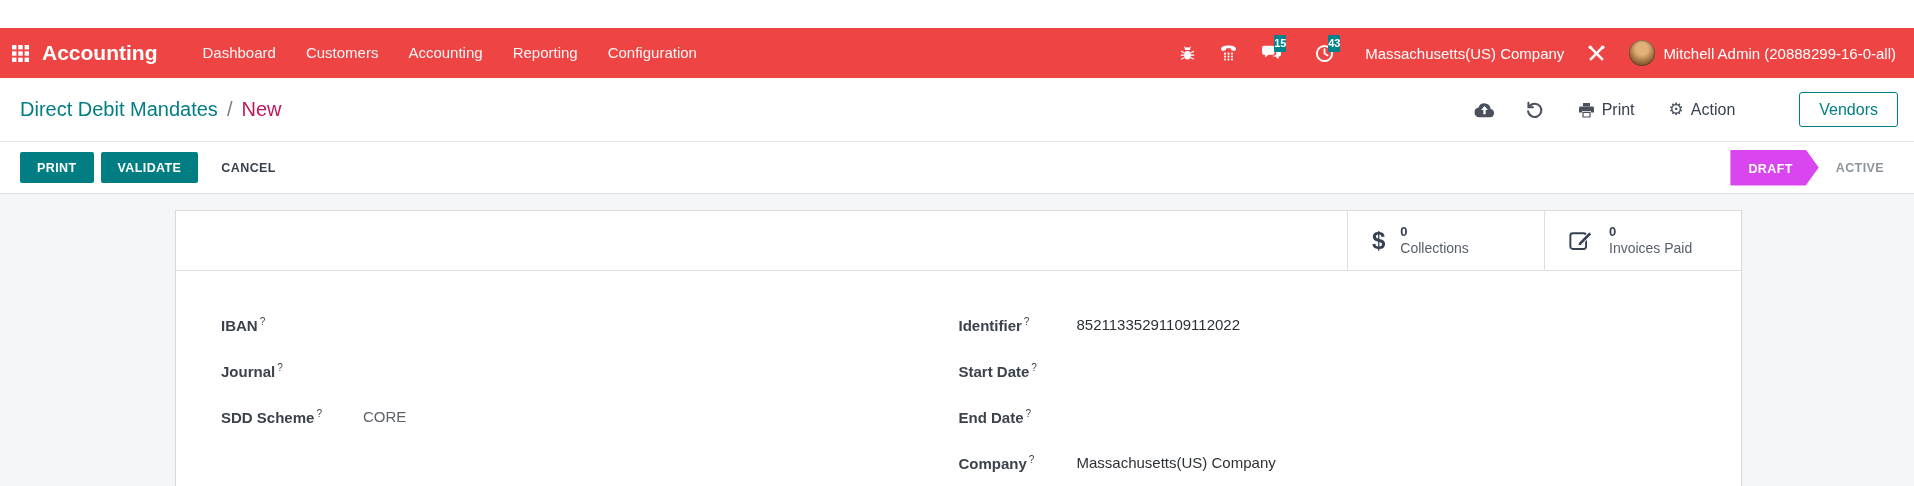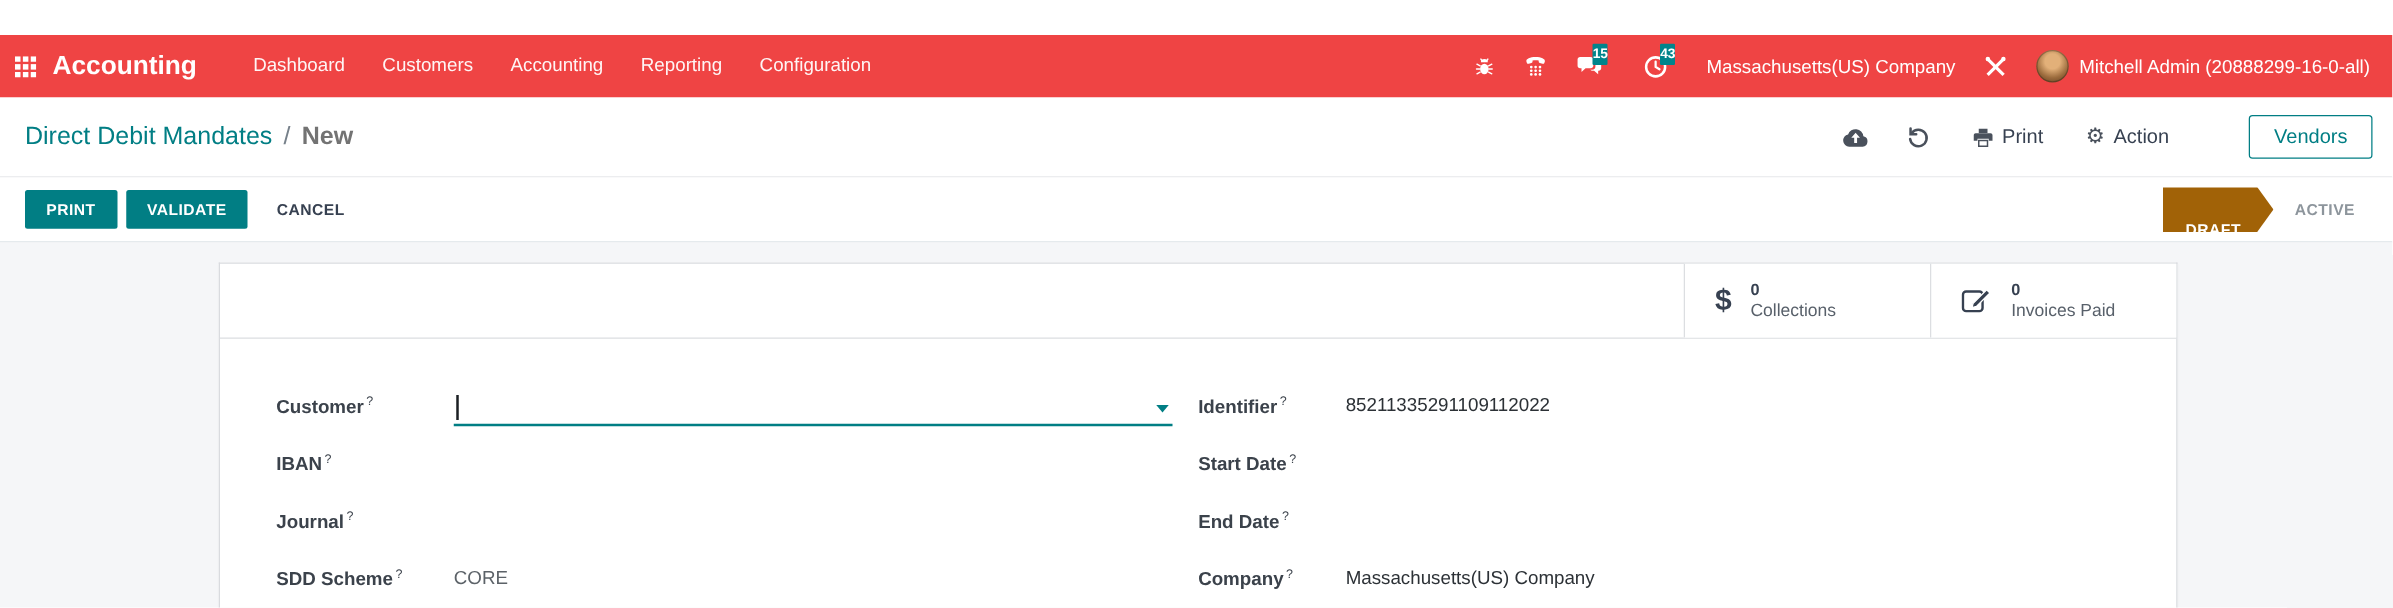--- a/index.html
+++ b/index.html
@@ -23,42 +23,42 @@
     background:radial-gradient(circle at 50% 35%, #e2b079 0 28%, #9a6a3c 62%, #59361c 100%);
     box-shadow:inset 0 0 0 1px rgba(0,0,0,.25); }
   .user-wrap { display:flex; align-items:center; gap:8px; cursor:pointer; }
 
   
   .control-panel { height:64px; display:flex; align-items:center; background:#fff;
     padding:0 16px 0 20px; border-bottom:1px solid #e6e8ea; }
   .breadcrumb { font-size:20px; display:flex; align-items:center; gap:9px; }
   .breadcrumb .parent { color:#017e84; cursor:pointer; }
   .breadcrumb .sep { color:#76808a; }
-  .breadcrumb .current { color:#737373;font-weight:bold; }
+  .breadcrumb .current { color:#be185d; }
   .cp-right { margin-left:auto; display:flex; align-items:center; }
   .cp-ic { display:flex; align-items:center; cursor:pointer; margin-left:30px; }
   .cp-btn { display:flex; align-items:center; gap:7px; background:none; border:none;
     font-family:inherit; font-size:16px; color:#374151; cursor:pointer; margin-left:34px; }
   .gear-glyph { font-family:"DejaVu Sans", sans-serif; font-size:17px; color:#4a515c; line-height:1; }
   .create-btn { margin-left:64px; height:35px; padding:0 19px; background:#fff;
     border:1px solid #017e84; border-radius:3px; color:#017e84; font-size:16px;
     font-family:inherit; cursor:pointer; }
 
   
   .action-bar { height:52px; display:flex; align-items:center; background:#fff;
     padding:0 0 0 20px; border-bottom:1px solid #dde3e8; }
   .btn-primary { height:31px; padding:0 17px; margin-right:7px; background:#017e84;
     color:#fff; border:none; border-radius:2px; font-family:inherit; font-size:12.5px;
     font-weight:700; letter-spacing:.4px; cursor:pointer; }
   .btn-flat { height:31px; padding:0 16px; background:transparent; border:none;
     color:#374151; font-family:inherit; font-size:12.5px; font-weight:700;
     letter-spacing:.4px; cursor:pointer; }
   .statusbar { margin-left:auto; display:flex; align-items:center; height:100%; padding-right:16px; }
-  .stage-draft { background:#a16207; color:#fff; font-size:12.5px; font-weight:700;
-    letter-spacing:.4px; height:36px; line-height:36px; padding:16px 16px 0 18px;
+  .stage-draft { background:#d946ef; color:#fff; font-size:12.5px; font-weight:700;
+    letter-spacing:.4px; height:36px; line-height:36px; padding:1px 16px 0 18px;
     clip-path:polygon(0 0, calc(100% - 13px) 0, 100% 50%, calc(100% - 13px) 100%, 0 100%);
     padding-right:26px; cursor:pointer; }
   .stage-active { color:#8d959c; font-size:12.5px; font-weight:700; letter-spacing:.4px;
     padding:0 14px 0 17px; cursor:pointer; }
 
   
   .content { height:320px; background:#f5f6f8; padding-top:16px; overflow:hidden; }
   .sheet { width:1567px; margin-left:175px; height:340px; background:#fff;
     border:1px solid #d9dbdf; border-bottom:none; box-shadow:0 1px 2px rgba(0,0,0,.04); }
   .sheet-header { height:60px; display:flex; justify-content:flex-end;
@@ -231,28 +231,20 @@
         <span class="stat-text">
           <span class="stat-value">0</span>
           <span class="stat-label">Invoices Paid</span>
         </span>
       </div>
     </div>
 
     <div class="form">
       <div class="col col-left">
 
-        <div class="row">
-          <span class="lbl"><span>Customer</span><sup>?</sup></span>
-          <span class="m2o">
-            <span class="text-caret"></span>
-            <input type="text" style="">
-            <span class="dd-caret"></span>
-          </span>
-        </div>
 
         <div class="row">
           <span class="lbl"><span>IBAN</span><sup>?</sup></span>
           <span class="val"></span>
         </div>
 
         <div class="row">
           <span class="lbl"><span>Journal</span><sup>?</sup></span>
           <span class="val"></span>
         </div>

